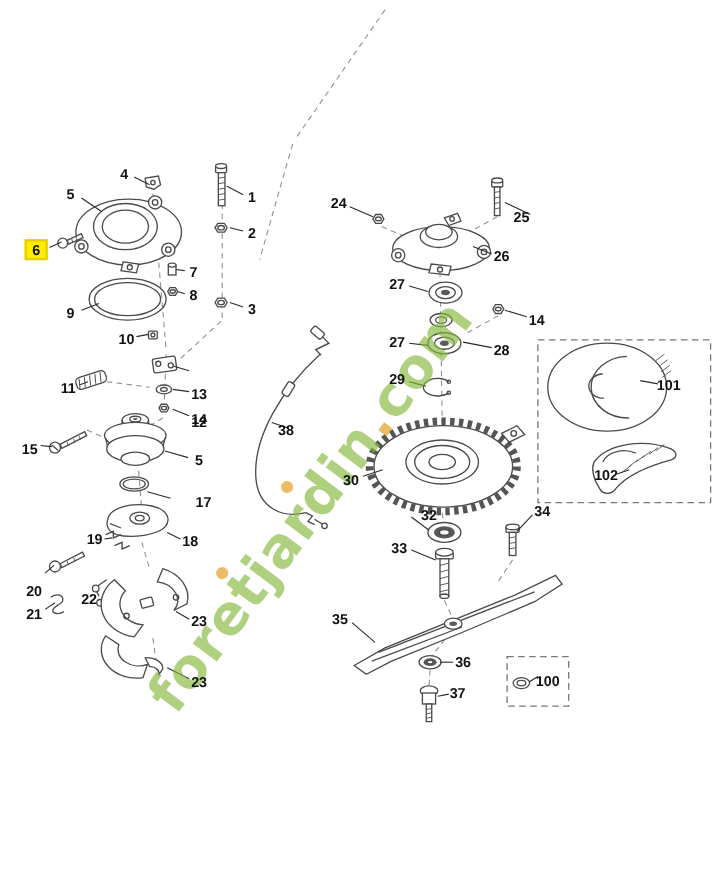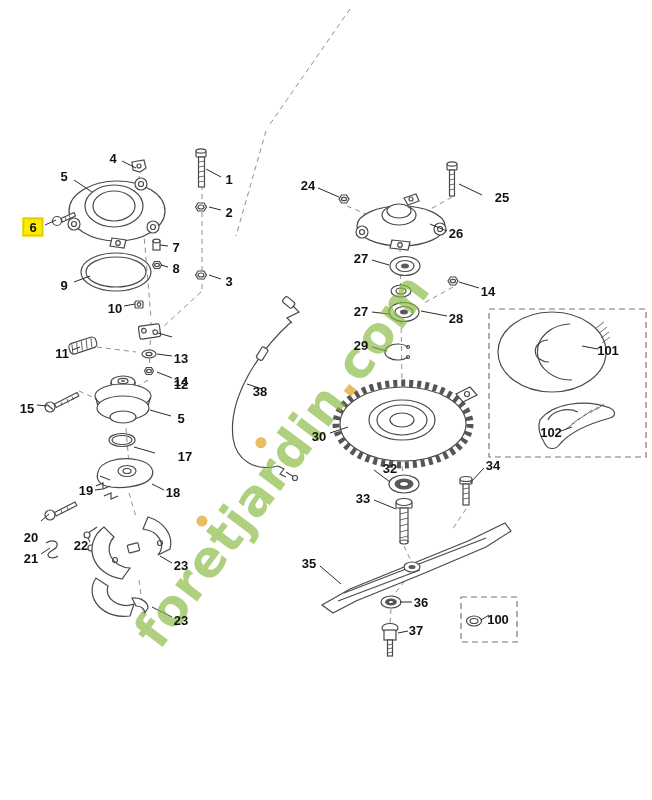--- a/index.html
+++ b/index.html
@@ -413,21 +413,21 @@
       <div class="part-label" style="left: 181px; top: 418px;">5</div>
       <div class="part-label" style="left: 164px; top: 456px; margin-left: 21px;">17</div>
       <div class="part-label" style="left: 173px; top: 492px; text-align: right;">18</div>
       <div class="part-label" style="left: 86px; top: 490px;">19</div>
       <div class="part-label" style="left: 31px; top: 525px; margin-top: 12px;">20</div>
       <div class="part-label" style="left: 31px; top: 558px;">21</div>
       <div class="part-label" style="left: 81px; top: 545px;">22</div>
       <div class="part-label" style="left: 181px; top: 565px;">23</div>
       <div class="part-label" style="left: 181px; top: 620px;">23</div>
       <div class="part-label" style="left: 308px; top: 185px;">24</div>
-      <div class="part-label" style="left: 502px; top: 197px;">25</div>
+      <div class="part-label" style="left: 474px; top: 197px;">25</div>
       <div class="part-label" style="left: 456px; top: 233px;">26</div>
       <div class="part-label" style="left: 361px; top: 258px;">27</div>
       <div class="part-label" style="left: 361px; top: 311px;">27</div>
       <div class="part-label" style="left: 456px; top: 318px;">28</div>
       <div class="part-label" style="left: 361px; top: 345px;">29</div>
       <div class="part-label" style="left: 319px; top: 436px;">30</div>
       <div class="part-label" style="left: 374px; top: 468px; margin-left: 16px;">32</div>
       <div class="part-label" style="left: 363px; top: 498px;">33</div>
       <div class="part-label" style="left: 493px; top: 465px;">34</div>
       <div class="part-label" style="left: 309px; top: 563px;">35</div>

